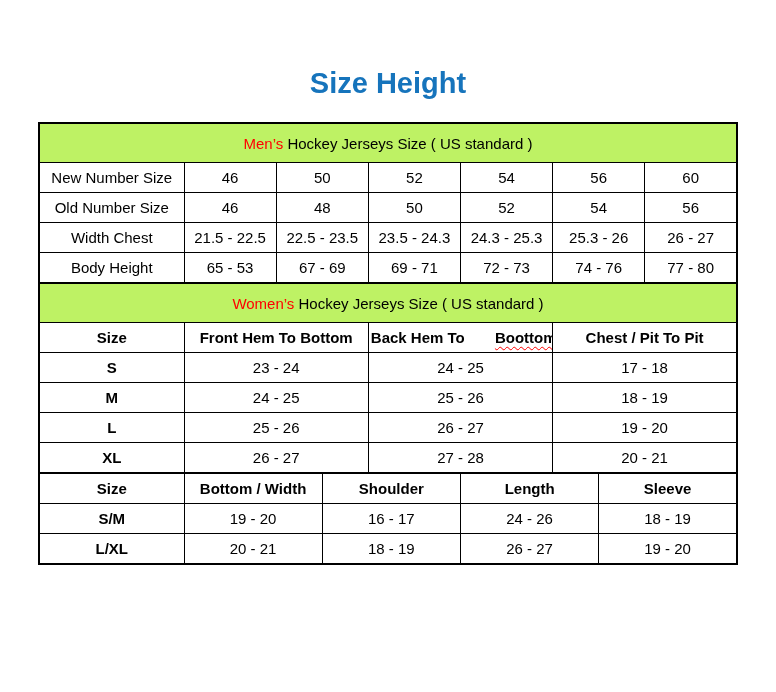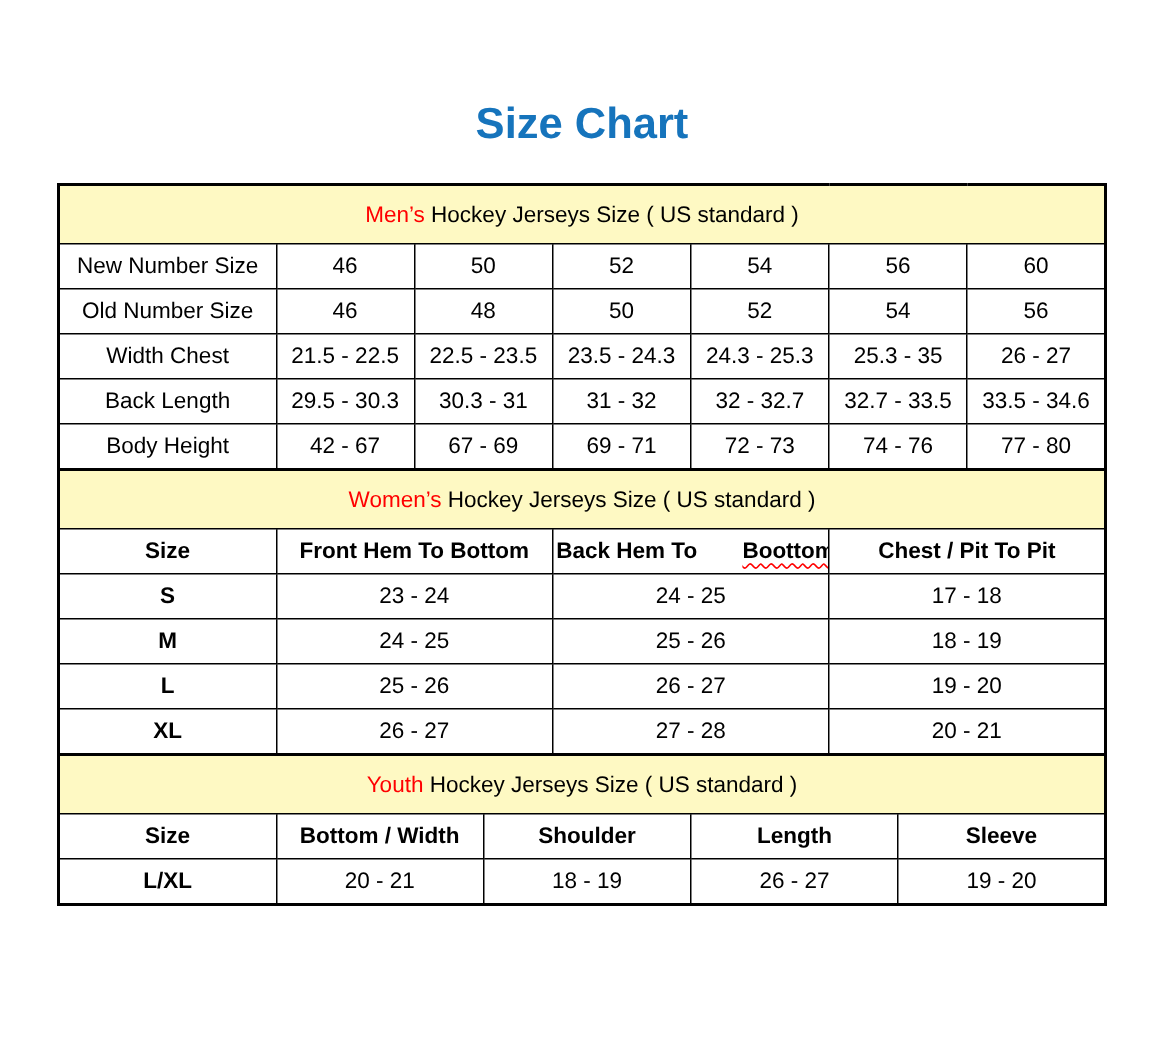--- a/index.html
+++ b/index.html
@@ -39,40 +39,40 @@
     vertical-align: middle;
     font-size: 15px;
     height: 27px;
     padding: 1px 2px;
     overflow: hidden;
     white-space: nowrap;
   }
   .tbl td { font-weight: normal; }
   .tbl th { font-weight: bold; }
   .band-cell {
-    background: #fef9c3;
+    background: #bef264;
     height: 36px !important;
     font-size: 17px;
     font-weight: bold;
   }
   .accent { color: #FF0000; }
   .wavy {
     text-decoration: underline;
     text-decoration-style: wavy;
     text-decoration-color: #FF0000;
     text-decoration-thickness: 1px;
     text-underline-offset: 3px;
     padding-left: 26px;
   }
   col.c-label { width: 145px; }
 </style>
 </head>
 <body>
 
-<h1 class="page-title">Size Chart</h1>
+<h1 class="page-title">Size Height</h1>
 
 <div class="chart-area">
 
   <table class="tbl">
     <colgroup>
       <col class="c-label">
         <col>
         <col>
         <col>
         <col>
@@ -102,35 +102,26 @@
       <td>52</td>
       <td>54</td>
       <td>56</td>
     </tr>
     <tr>
       <td>Width Chest</td>
       <td>21.5 - 22.5</td>
       <td>22.5 - 23.5</td>
       <td>23.5 - 24.3</td>
       <td>24.3 - 25.3</td>
-      <td>25.3 - 35</td>
-      <td>26 - 27</td>
-    </tr>
-    <tr>
-      <td>Back Length</td>
-      <td>29.5 - 30.3</td>
-      <td>30.3 - 31</td>
-      <td>31 - 32</td>
-      <td>32 - 32.7</td>
-      <td>32.7 - 33.5</td>
-      <td>33.5 - 34.6</td>
+      <td>25.3 - 26</td>
+      <td>26 - 27</td>
     </tr>
     <tr>
       <td>Body Height</td>
-      <td>42 - 67</td>
+      <td>65 - 53</td>
       <td>67 - 69</td>
       <td>69 - 71</td>
       <td>72 - 73</td>
       <td>74 - 76</td>
       <td>77 - 80</td>
     </tr>
   </tbody>
     </table>
 
   <table class="tbl">
@@ -181,33 +172,35 @@
 
   <table class="tbl">
     <colgroup>
       <col class="c-label">
         <col>
         <col>
         <col>
         <col>
     </colgroup>
     <tbody>
-        <tr>
-      <td class="band-cell" colspan="5">
-        <span class="accent">Youth</span><span> Hockey Jerseys Size ( US standard )</span>
-      </td>
-    </tr>
     <tr>
       <th>Size</th>
       <th>Bottom / Width</th>
       <th>Shoulder</th>
       <th>Length</th>
       <th>Sleeve</th>
     </tr>
     <tr>
+      <th>S/M</th>
+      <td>19 - 20</td>
+      <td>16 - 17</td>
+      <td>24 - 26</td>
+      <td>18 - 19</td>
+    </tr>
+    <tr>
       <th>L/XL</th>
       <td>20 - 21</td>
       <td>18 - 19</td>
       <td>26 - 27</td>
       <td>19 - 20</td>
     </tr>
   </tbody>
     </table>
 
 </div>

